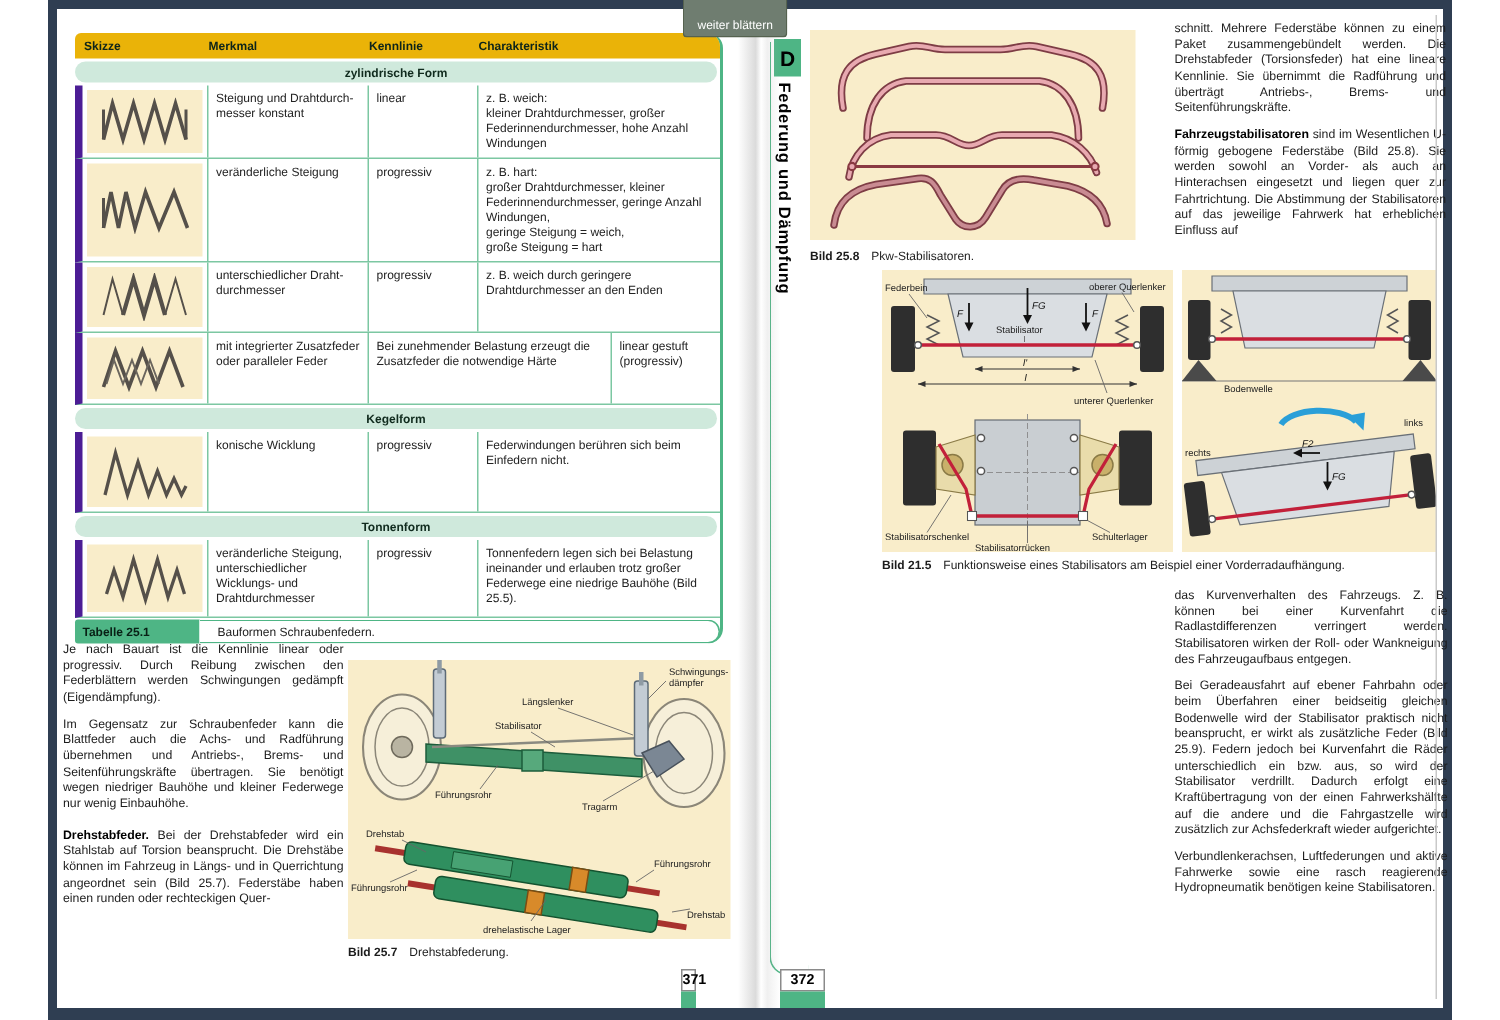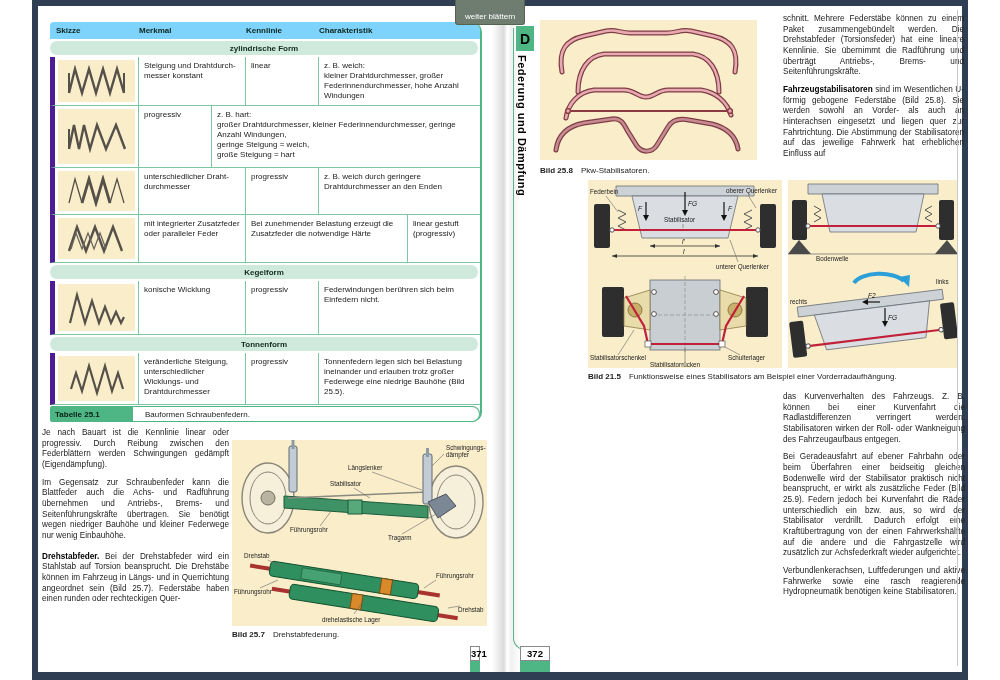--- a/index.html
+++ b/index.html
@@ -18,21 +18,21 @@
   .page { position:absolute; top:6px; height:666px; background:#fff; }
   .page-left  { left:38px;  width:462px; }
   .page-right { left:505px; width:457px; }
   .spine { position:absolute; left:492px; top:6px; width:28px; height:666px; z-index:5; pointer-events:none;
            background:linear-gradient(to right, rgba(90,90,90,0) 0%, rgba(90,90,90,0.22) 42%, rgba(255,255,255,0.0) 55%, rgba(170,170,170,0.18) 70%, rgba(170,170,170,0) 100%); }
   .page-edge-r { position:absolute; left:957px; top:10px; width:1px; height:656px; background:#c9c9c9; }
 
   
   .sf-table { position:absolute; left:12px; top:16px; width:432px; border-right:2px solid #4eb585;
               border-radius:0 10px 10px 0; }
-  .t-head { display:flex; background:#7dd3fc; border-radius:4px 9px 0 0; height:17px; align-items:center; }
+  .t-head { display:flex; background:#eab308; border-radius:4px 9px 0 0; height:17px; align-items:center; }
   .t-head .hc { font-size:8px; font-weight:bold; color:#0d241a; padding-left:6px; }
   .hc1{width:83px;} .hc2{width:107px;} .hc3{width:73px;} .hc4{flex:1;}
   .t-band { background:#cfe9dc; border-radius:8px; margin:2px 2px 2px 0; height:14px; display:flex;
             align-items:center; justify-content:center; font-size:8px; font-weight:bold; color:#102b1e; }
   .t-row { display:flex; border-bottom:1px solid #7cc7a2; border-left:5px solid #4c1d95; }
   .t-row:last-of-type { border-bottom:none; }
   .cell { font-size:8px; color:#222; line-height:1.25; padding:4px 5px; }
   .c-sk { width:83px; display:flex; align-items:stretch; padding:3px; }
   .sk-box { flex:1; background:#f9edca; display:flex; align-items:center; justify-content:center; }
   .c-mk { width:107px; border-left:1px solid #7cc7a2; }
@@ -112,20 +112,21 @@
 
       <div class="t-row" style="min-height:62px">
         <div class="c-sk">
             <div class="sk-box">
           <svg width="64" height="32" viewBox="0 0 64 32">
             <polyline points="4,28 9,4 14,28 19,4 25,28 32,4 41,28 51,4 60,28" fill="none" stroke="#55504a" stroke-width="2.4"></polyline>
             <polyline points="4,28 4,8" fill="none" stroke="#55504a" stroke-width="2"></polyline>
           </svg>
             </div>
           </div>
+        <div class="cell c-mk">veränderliche Steigung</div>
         <div class="cell c-kl">progressiv</div>
         <div class="cell c-ch">z. B. hart:
 großer Drahtdurchmesser, kleiner Federinnen­durchmesser, geringe Anzahl Windungen,
 geringe Steigung = weich,
 große Steigung = hart</div>
       </div>
 
       <div class="t-row" style="min-height:47px">
         <div class="c-sk">
             <div class="sk-box">
@@ -249,21 +250,21 @@
           <text class="lbl" x="90" y="182">drehelastische Lager</text>
           <text class="lbl" x="204" y="138">Führungsrohr</text>
           <text class="lbl" x="226" y="172">Drehstab</text>
         </g>
       </svg>
     </div>
     <div class="figcap" style="left:194px; top:624px;">
       <b>Bild 25.7</b><span>Drehstabfederung.</span>
     </div>
 
-    <div class="pagenum" style="left:412px; top:640px;padding-left:20px;">
+    <div class="pagenum" style="left:396px; top:640px;padding-left:20px;">
       <div class="num">371</div>
       <div class="blk"></div>
     </div>
   </div>
 
   <div class="page page-right">
     <div class="chap-line"></div>
     <div class="chap-d">D</div>
     <div class="chap-title">Federung und Dämpfung</div>
 

